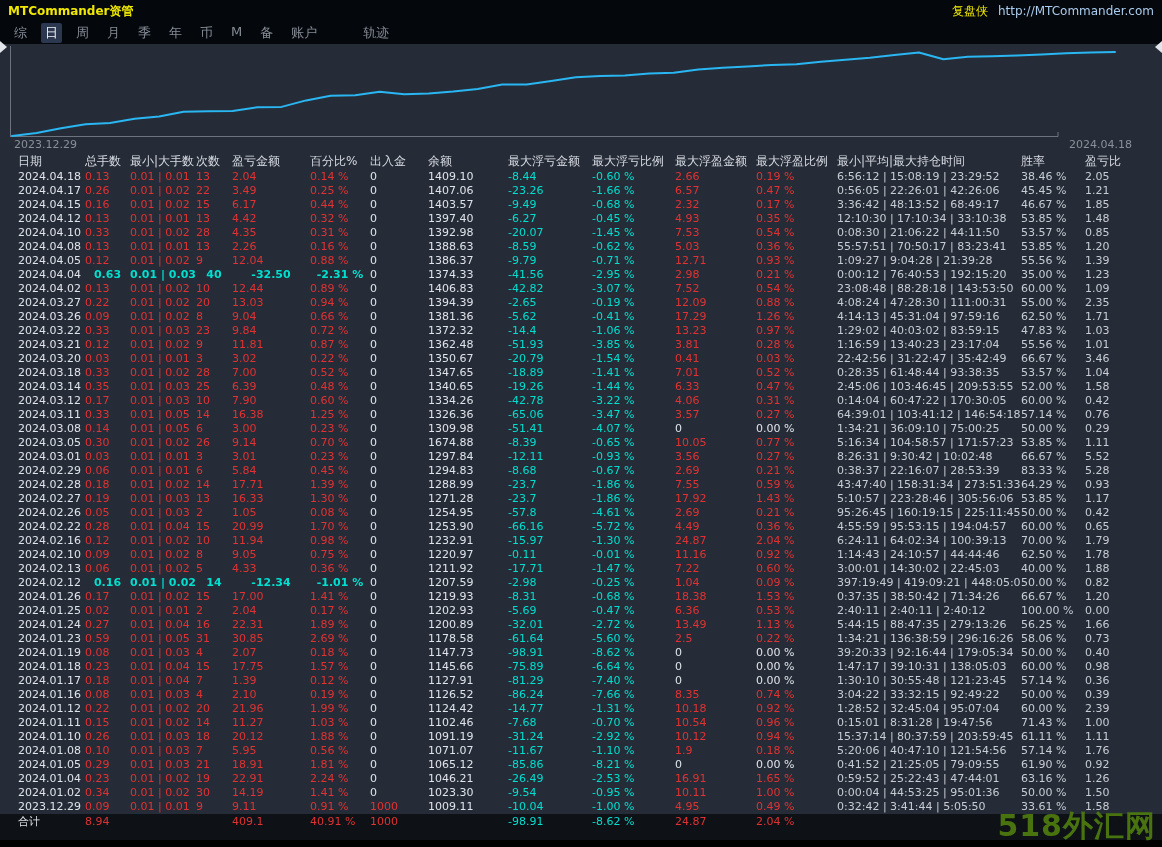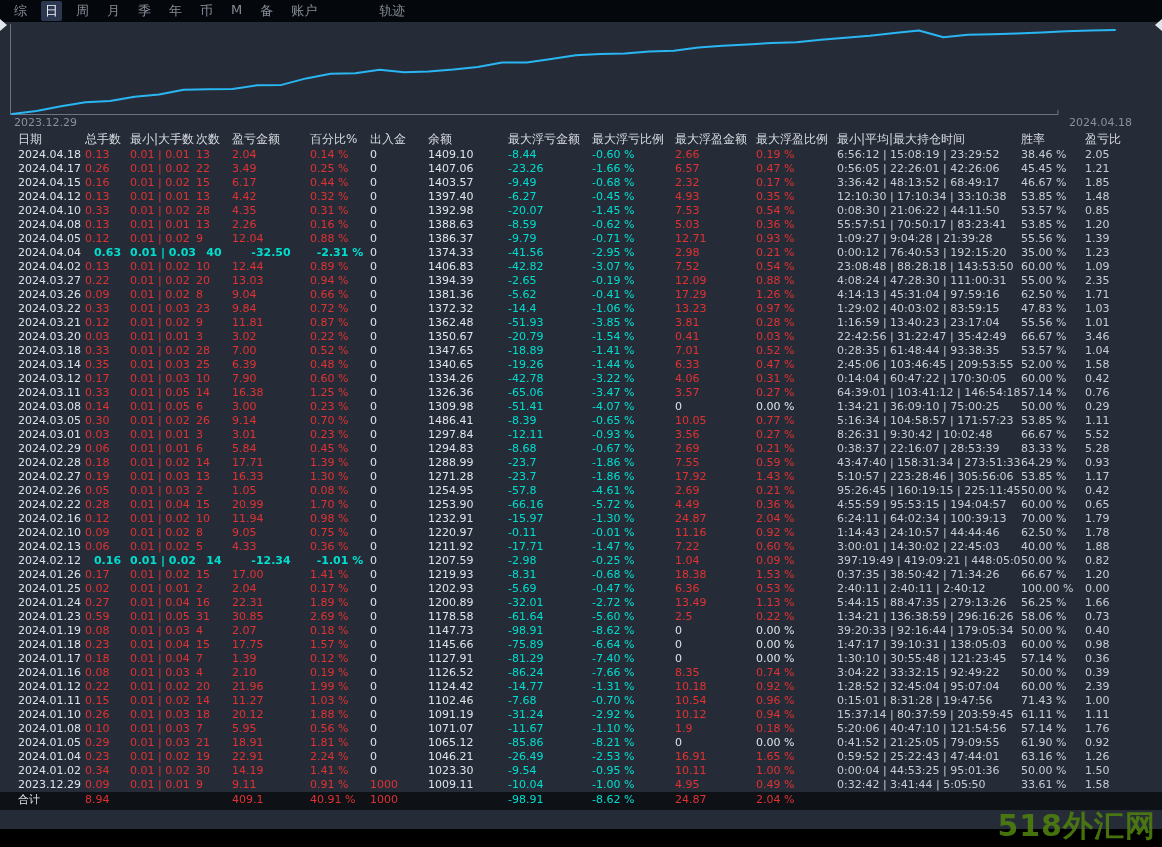--- a/index.html
+++ b/index.html
@@ -11,21 +11,21 @@
             justify-content:space-between;padding:0 8px;flex:0 0 auto;}
   .app-title{color:#f0e800;font-size:12px;font-weight:bold;}
   .tb-right{font-size:12px;}
   .brand{color:#f0e800;}
   .url{color:#aaccee;margin-left:6px;text-decoration:none;}
   
   #tabbar{height:22px;background:#04070c;display:flex;align-items:center;
           padding:0 10px;flex:0 0 auto;gap:10px;}
   .tab{color:#868c96;font-size:13px;padding:1px 4px;border-radius:2px;cursor:default;}
   .tab.selected{background:#2c3850;color:#f2f4f8;}
-  .tab.far{margin-left:44px;}
+  .tab.far{margin-left:28px;}
   
   #chart{height:108px;background:#262c37;position:relative;flex:0 0 auto;}
   #equity-svg{display:block;}
   .x-label{position:absolute;font-size:11px;color:#8a909a;}
   .x-label-left{left:14px;bottom:1px;}
   .x-label-right{right:30px;bottom:1px;}
   .marker{position:absolute;width:0;height:0;}
   .marker-left{left:0;top:-3px;border-top:6px solid transparent;
                border-bottom:6px solid transparent;border-left:7px solid #e2e6ec;}
   .marker-right{right:0;top:-3px;border-top:6px solid transparent;
@@ -35,31 +35,38 @@
   .grid-row{display:grid;padding-left:18px;
     grid-template-columns:67px 45px 66px 36px 78px 60px 58px 80px 84px 83px 81px 81px 184px 64px 56px;}
   .thead{height:18px;line-height:18px;font-size:12px;color:#d6dae2;flex:0 0 auto;}
   .trow{height:14px;line-height:14px;font-size:11px;}
   .cell{white-space:nowrap;overflow:hidden;}
   .c-red{color:#e03232;}
   .c-teal{color:#00dfcf;}
   .c-white{color:#dfe3ea;}
   .c-gray{color:#c7ccd4;}
   .bold{font-weight:bold;text-align:center;}
-  .total-row{height:18px;line-height:15px;background:#0e1116;font-size:11px;flex:0 0 auto;}
+  .total-row{height:26px;line-height:15px;background:#0e1116;font-size:11px;flex:0 0 auto;}
   #bottomband{height:18px;background:#000;flex:0 0 auto;}
   
   #watermark{position:absolute;right:6px;bottom:0px;font-size:30px;font-weight:bold;
              color:#4d7c0f;opacity:.92;letter-spacing:1px;pointer-events:none;}
 </style>
 </head>
 <body>
 
 <div id="app">
 
+  <div id="titlebar">
+    <span class="app-title">MTCommander资管</span>
+    <span class="tb-right">
+      <span class="brand">复盘侠</span>
+      <a class="url" href="#">http://MTCommander.com</a>
+    </span>
+  </div>
 
   <div id="tabbar">
     <span style="display:flex;gap:10px;">
         <span class="tab">综</span>
         <span class="tab selected">日</span>
         <span class="tab">周</span>
         <span class="tab">月</span>
         <span class="tab">季</span>
         <span class="tab">年</span>
         <span class="tab">币</span>
@@ -426,21 +433,21 @@
           <div class="cell c-gray">0.29</div>
         </div>
         <div class="grid-row trow">
           <div class="cell c-white">2024.03.05</div>
           <div class="cell c-red">0.30</div>
           <div class="cell c-red">0.01 | 0.02</div>
           <div class="cell c-red">26</div>
           <div class="cell c-red">9.14</div>
           <div class="cell c-red">0.70 %</div>
           <div class="cell c-white">0</div>
-          <div class="cell c-white">1486.41</div>
+          <div class="cell c-white">1674.88</div>
           <div class="cell c-teal">-8.39</div>
           <div class="cell c-teal">-0.65 %</div>
           <div class="cell c-red">10.05</div>
           <div class="cell c-red">0.77 %</div>
           <div class="cell c-gray">5:16:34 | 104:58:57 | 171:57:23</div>
           <div class="cell c-gray">53.85 %</div>
           <div class="cell c-gray">1.11</div>
         </div>
         <div class="grid-row trow">
           <div class="cell c-white">2024.03.01</div>

